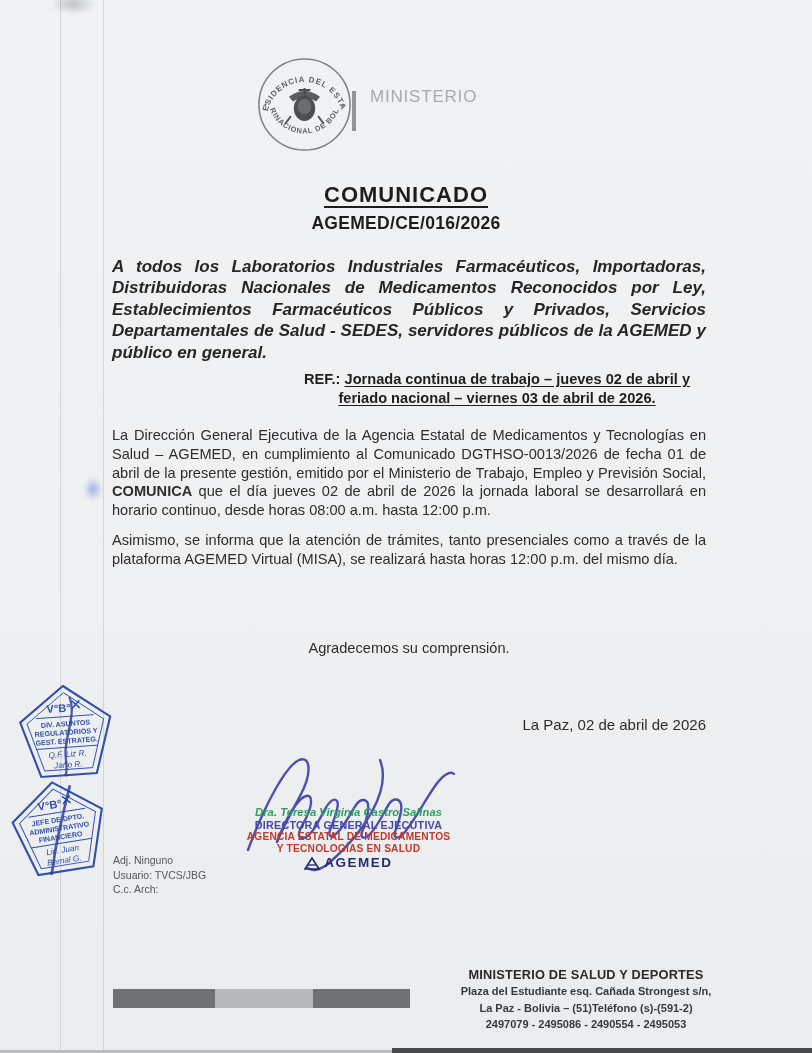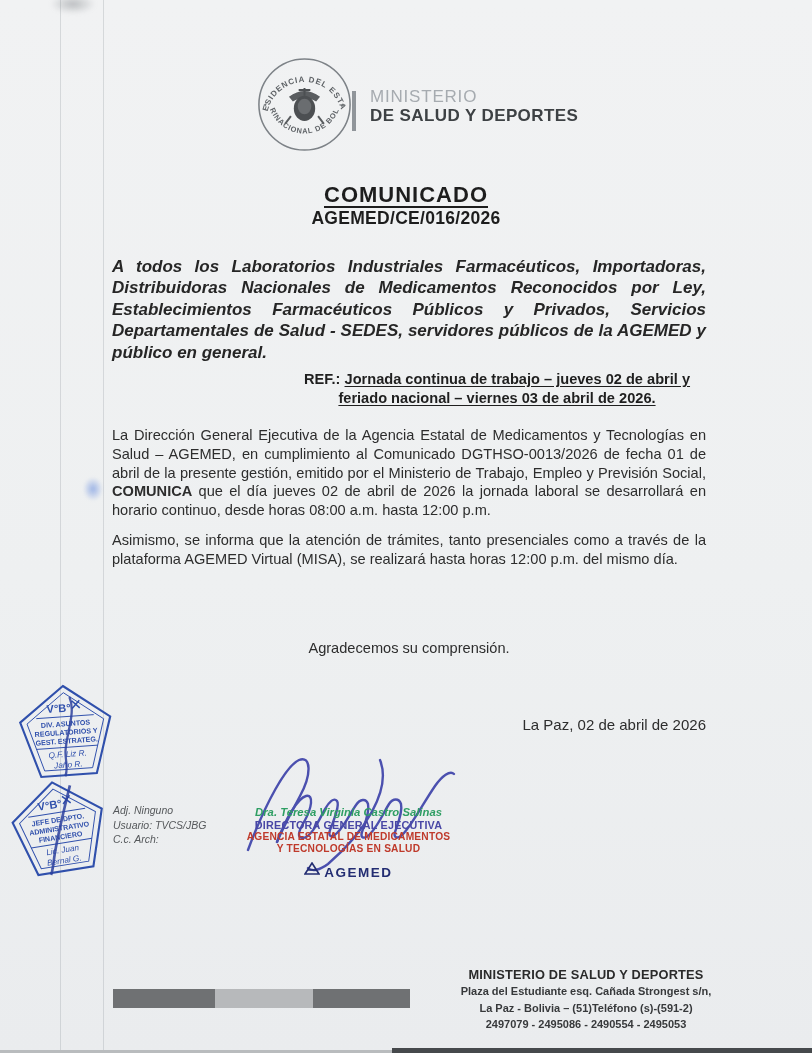--- a/index.html
+++ b/index.html
@@ -16,21 +16,21 @@
 
   
   .seal{position:absolute;left:256px;top:56px;width:97px;height:97px;}
   .hdr-bar{position:absolute;left:352px;top:91px;width:4px;height:40px;background:#90959a;}
   .hdr-light{position:absolute;left:370px;top:87px;font-size:17px;letter-spacing:.8px;color:#a6abb0;}
   .hdr-bold{position:absolute;left:370px;top:106px;font-size:17px;font-weight:bold;letter-spacing:.4px;color:#3d4144;}
 
   
   .title-wrap{position:absolute;left:0;top:182px;width:812px;text-align:center;color:#1d1d1d;}
   .title{font-size:22px;font-weight:bold;letter-spacing:1px;text-decoration:underline;text-decoration-thickness:2px;text-underline-offset:4px;}
-  .subtitle{font-size:17.5px;font-weight:bold;letter-spacing:.3px;}
+  .subtitle{font-size:17.5px;font-weight:bold;margin-top:5px;letter-spacing:.3px;}
 
   .addressee{position:absolute;left:112px;top:256px;width:594px;font-size:17px;font-weight:bold;font-style:italic;
     text-align:justify;line-height:1.26;color:#262626;}
 
   .ref{position:absolute;left:283px;top:370px;width:428px;text-align:center;font-size:14.6px;font-weight:bold;line-height:1.32;color:#1f1f1f;}
   .ref u{text-underline-offset:2px;}
 
   .para{position:absolute;left:112px;width:594px;font-size:14.6px;line-height:1.29;text-align:justify;color:#2d2d2d;}
   .p-main{top:426px;}
   .p-asimismo{top:531px;}
@@ -45,23 +45,23 @@
   .stamp2{position:absolute;left:11px;top:779px;width:96px;height:96px;transform:rotate(-9deg);}
   .stamp1 svg,.stamp2 svg{width:100%;height:100%;}
 
   
   .signature{position:absolute;left:232px;top:738px;width:230px;height:135px;}
   .sig-stamp{position:absolute;left:246px;top:806px;width:205px;text-align:center;line-height:1.14;}
   .sig-name{font-size:11.3px;font-style:italic;font-weight:bold;}
   .sig-t1{font-size:10.8px;font-weight:bold;letter-spacing:.2px;}
   .sig-t2,.sig-t3{font-size:10.2px;font-weight:bold;letter-spacing:.2px;}
   .sig-org{display:flex;align-items:center;justify-content:center;gap:4px;margin-top:1px;}
-  .sig-org-label{font-size:13.5px;font-weight:bold;letter-spacing:1.5px;margin-top:10px;}
-
-  .notes{position:absolute;left:113px;top:803px;font-size:10.5px;font-style:italic;color:#55585b;line-height:1.4;}
+  .sig-org-label{font-size:13.5px;font-weight:bold;letter-spacing:1.5px;}
+
+  .notes{position:absolute;left:113px;top:853px;font-size:10.5px;color:#55585b;line-height:1.4;}
 
   .footer{position:absolute;left:428px;top:952px;width:316px;text-align:center;color:#2a2a2a;}
   .footer-org{font-size:12.8px;font-weight:bold;letter-spacing:.2px;margin-top:15px;}
   .footer-addr{font-size:11px;line-height:1.32;color:#37393b;margin-top:2px;font-weight:bold;}
 
   .graybar{position:absolute;left:113px;top:989px;height:19px;display:flex;}
   .graybar .seg1{width:102px;background:#6f7173;}
   .graybar .seg2{width:98px;background:#b7b9bb;}
   .graybar .seg3{width:97px;background:#6f7173;}
 
@@ -93,21 +93,20 @@
     <g>
       <path d="M34 42 Q50 30 66 42 L62 47 Q50 39 38 47 Z" fill="#5a5d60"></path>
       <ellipse cx="50" cy="54" rx="11" ry="13" fill="#4c4f52"></ellipse>
       <ellipse cx="50" cy="52" rx="7" ry="8" fill="#6a6d70"></ellipse>
       <path d="M50 33 L50 41 M44 35 L56 35" stroke="#4c4f52" stroke-width="2"></path>
       <path d="M36 62 L30 70 M64 62 L70 70" stroke="#5a5d60" stroke-width="2"></path>
     </g>
   </svg>
   <div class="hdr-bar"></div>
   <div class="hdr-light">MINISTERIO</div>
-  <div class="hdr-bold">DE SALUD Y DEPORTES</div>
 
   <div class="title-wrap">
     <div class="title">COMUNICADO</div>
     <div class="subtitle">AGEMED/CE/016/2026</div>
   </div>
 
   <div class="addressee">A todos los Laboratorios Industriales Farmacéuticos, Importadoras, Distribuidoras Nacionales de Medicamentos Reconocidos por Ley, Establecimientos Farmacéuticos Públicos y Privados, Servicios Departamentales de Salud - SEDES, servidores públicos de la AGEMED y público en general.</div>
 
   <div class="ref">
     <span>REF.: </span><u>Jornada continua de trabajo – jueves 02 de abril y</u><br>

